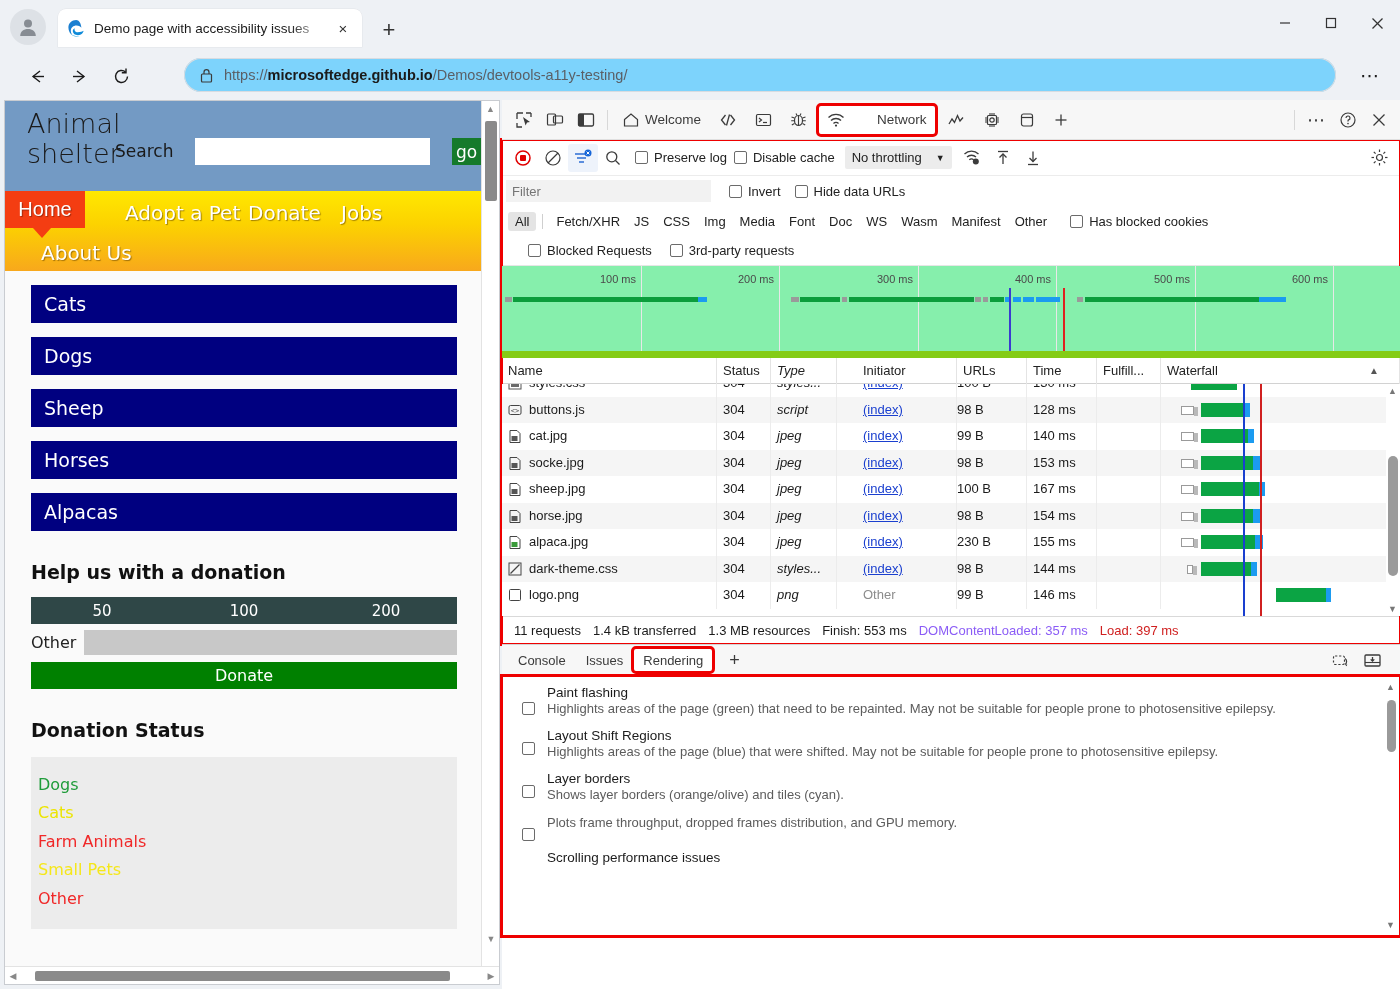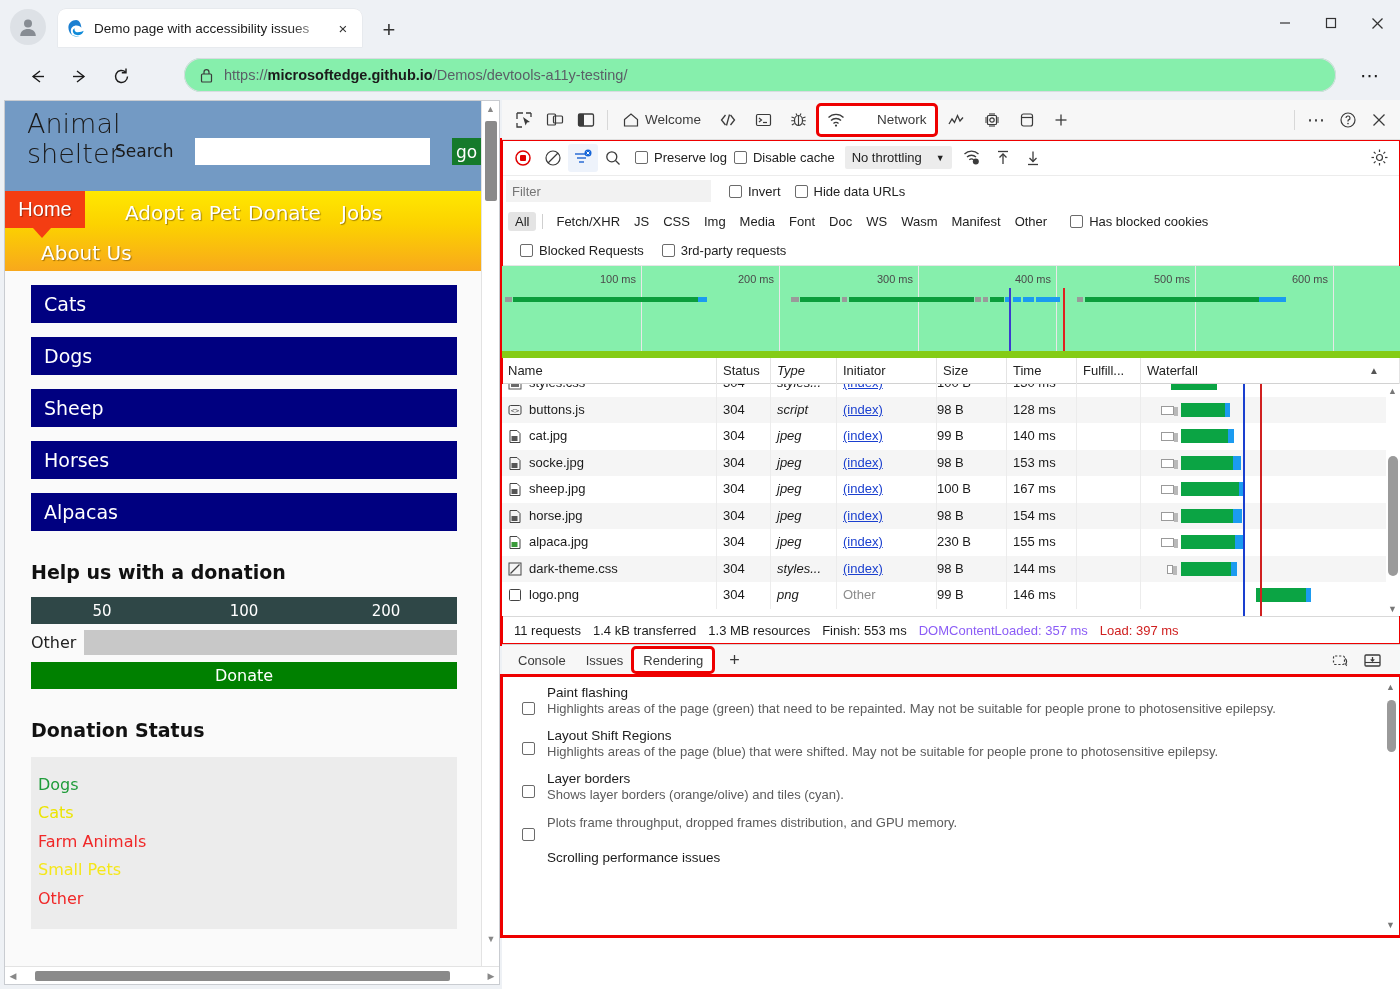--- a/index.html
+++ b/index.html
@@ -57,21 +57,21 @@
     background: #eef1f5; display: flex; align-items: center;
   }
   .navbtn {
     width: 34px; height: 34px; margin-left: 8px;
     display: flex; align-items: center; justify-content: center;
     border-radius: 4px; color: #1b1b1b;
   }
   .navbtn:first-child { margin-left: 20px; }
   .omnibox {
     position: absolute; left: 184px; top: 58px;
-    width: 1152px; height: 34px; background: #86efac;
+    width: 1152px; height: 34px; background: #7dd3fc;
     border-radius: 17px; display: flex; align-items: center;
     padding: 0 12px; box-shadow: inset 0 0 0 1px #d8dce1;
   }
   .lock-icon { width: 20px; flex: 0 0 20px; margin-right: 8px; display:flex; align-items:center; justify-content:center;}
   .url { font-size: 14.5px; color: #5a5f66; white-space: nowrap; }
   .url b { color: #1b1b1b; font-weight: 700; }
   .ellipsis-btn {
     position: absolute; right: 14px; top: 60px; width: 32px; height: 30px;
     display:flex; align-items:center; justify-content:center;
     font-size: 19px; color: #1b1b1b; letter-spacing: 1px;
@@ -248,21 +248,21 @@
     font-size: 13px; color: #222;
   }
   .net-head > div { padding-left: 6px; border-right: 1px solid #e4e4e4; height: 26px; line-height: 26px; overflow:hidden; white-space:nowrap; }
   .net-rows { position: relative; height: 232px; overflow: hidden; background: #fff; }
   .net-row { display: flex; height: 26.5px; align-items: center; font-size: 13px; color: #1b1b1b; }
   .net-row.alt { background: #f5f5f5; }
   .net-row > div { height: 26.5px; line-height: 26.5px; padding-left: 6px; border-right: 1px solid #ececec; overflow: hidden; white-space: nowrap; }
   .c-name { width: 215px; display: flex !important; align-items: center; gap: 7px; padding-left: 6px; }
   .c-status { width: 54px; }
   .c-type { width: 66px; font-style: italic; }
-  .c-init { width: 100px; }
+  .c-init { width: 100px; margin-left: 20px; }
   .c-size { width: 70px; text-align: left; padding-right: 8px; padding-left: 0 !important; }
   .c-time { width: 70px; }
   .c-fulfill { width: 64px; }
   .c-waterfall { flex: 1; position: relative; padding-left: 0 !important; }
   .init-link { color: #1a3fcf; text-decoration: underline; }
   .init-other { color: #8c8c8c; }
   .fileicon { width: 14px; height: 14px; flex: 0 0 14px; }
   .wf-bar { position: absolute; top: 6px; height: 14px; }
   .wf-box { position: absolute; top: 9px; width: 13px; height: 9px; border: 1px solid #9a9a9a; background: #fff; }
   .wf-box:after { content:""; position:absolute; right:-5px; top:0; width:4px; height:9px; background:#b9b9b9; }
@@ -635,21 +635,21 @@
         <div class="type-chip">Wasm</div>
         <div class="type-chip">Manifest</div>
         <div class="type-chip">Other</div>
         <label class="cb-lbl" style="margin-left:16px">
           <span class="cb"></span>
           <span>Has blocked cookies</span>
         </label>
       </div>
 
       <div class="dt-blocked-row">
-        <label class="cb-lbl" style="margin-left:8px">
+        <label class="cb-lbl" style="margin-left:16px">
           <span class="cb"></span>
           <span>Blocked Requests</span>
         </label>
         <label class="cb-lbl" style="margin-left:0">
           <span class="cb"></span>
           <span>3rd-party requests</span>
         </label>
       </div>
 
       <div class="overview">
@@ -685,21 +685,21 @@
         <div class="ov-bar" style="left:757px;top:31px;width:27px;background:#1b9bf0"></div>
         <div class="ov-line" style="left:507px;background:#3b3bd0"></div>
         <div class="ov-line" style="left:561px;background:#e02020"></div>
       </div>
 
       <div class="net-head">
         <div class="c-name">Name</div>
         <div class="c-status">Status</div>
         <div class="c-type">Type</div>
         <div class="c-init">Initiator</div>
-        <div class="c-size" style="text-align:left;padding-left:6px !important">Size</div>
+        <div class="c-size" style="text-align:left;padding-left:6px !important">URLs</div>
         <div class="c-time">Time</div>
         <div class="c-fulfill">Fulfill...</div>
         <div class="c-waterfall" style="padding-left:6px !important;position:relative">
           <span>Waterfall</span>
           <span style="position:absolute;right:20px;top:0;font-size:10px;color:#555">▲</span>
         </div>
       </div>
 
       <div class="net-rows">
 

